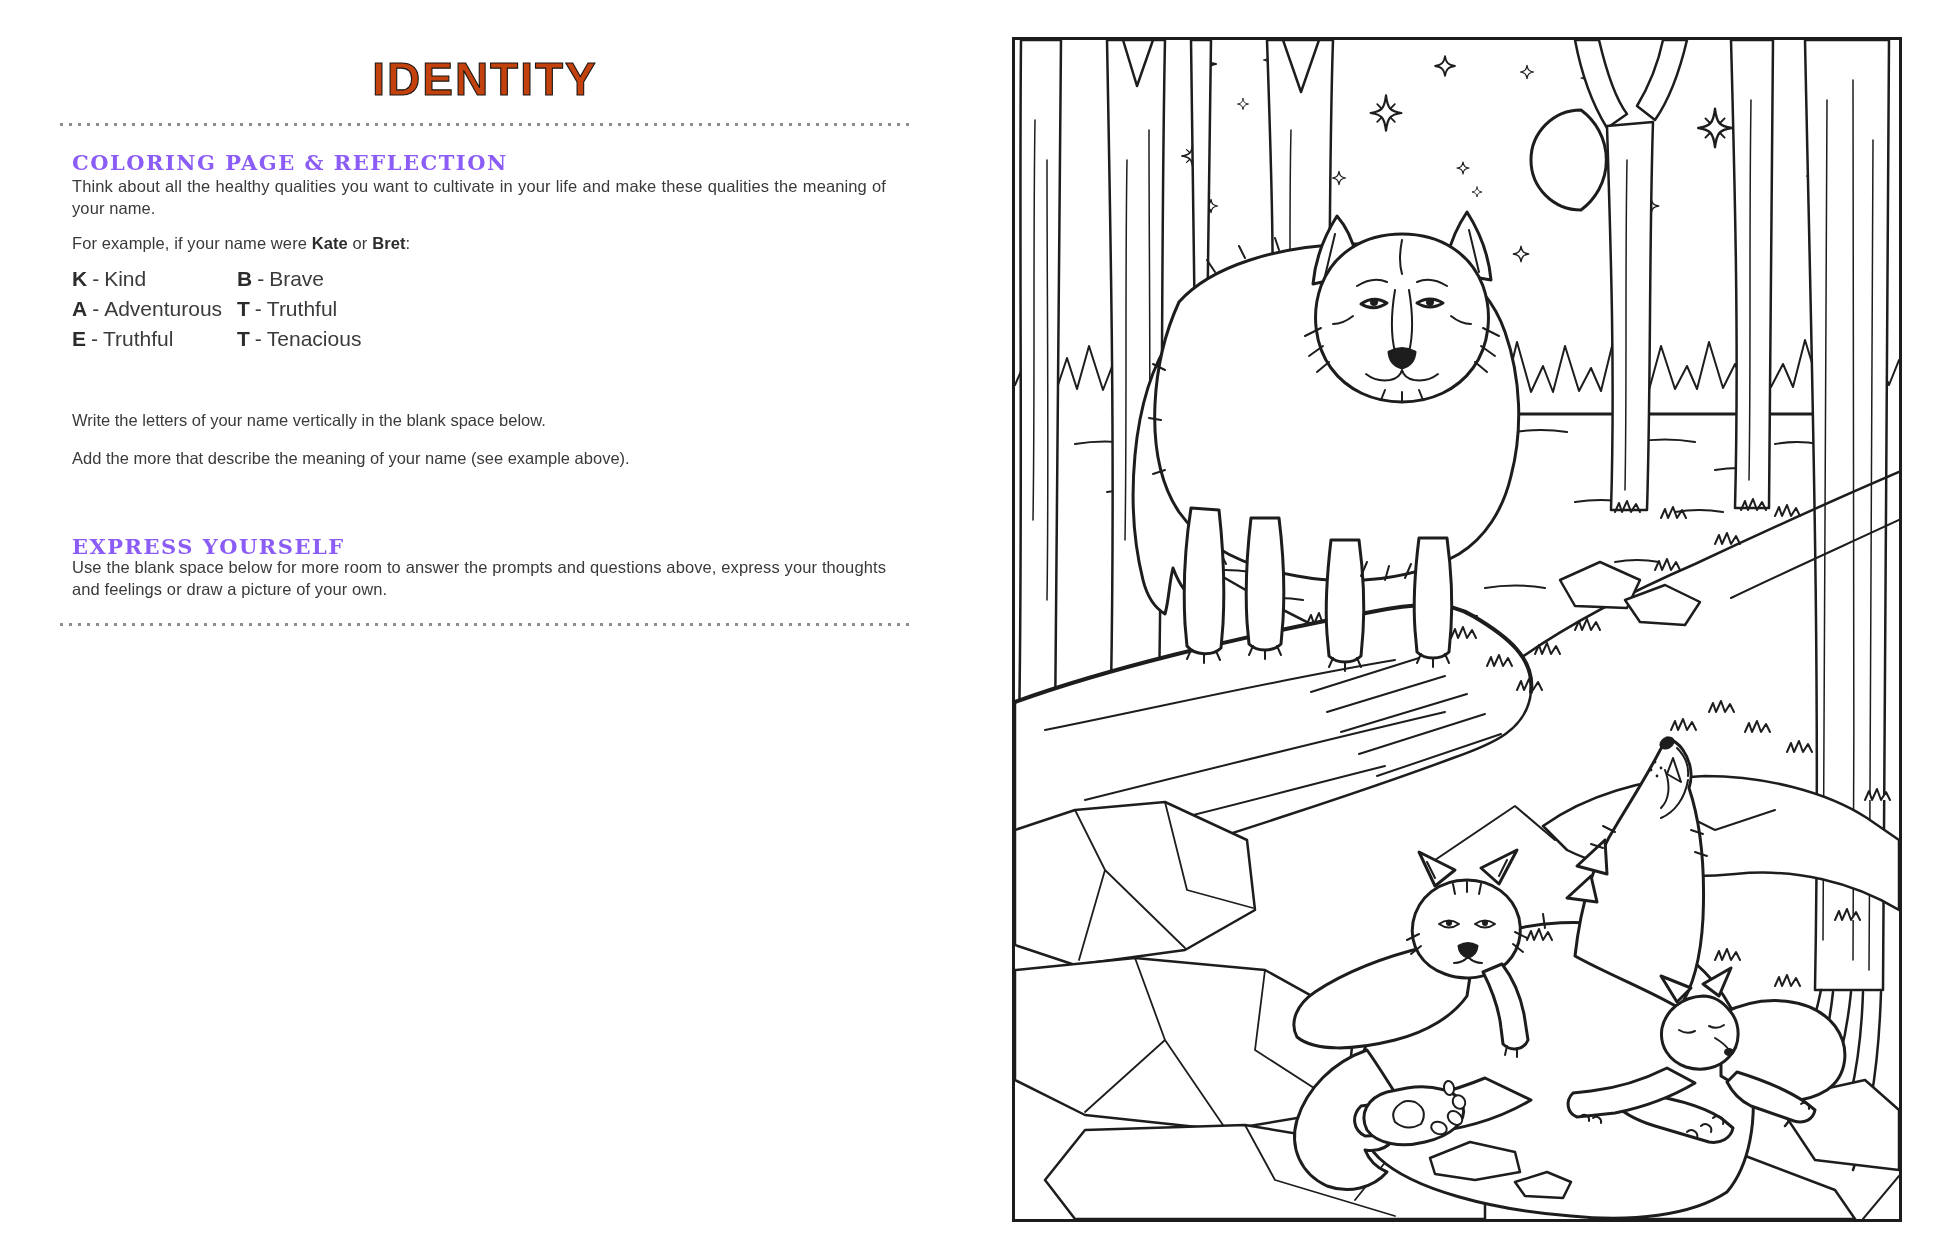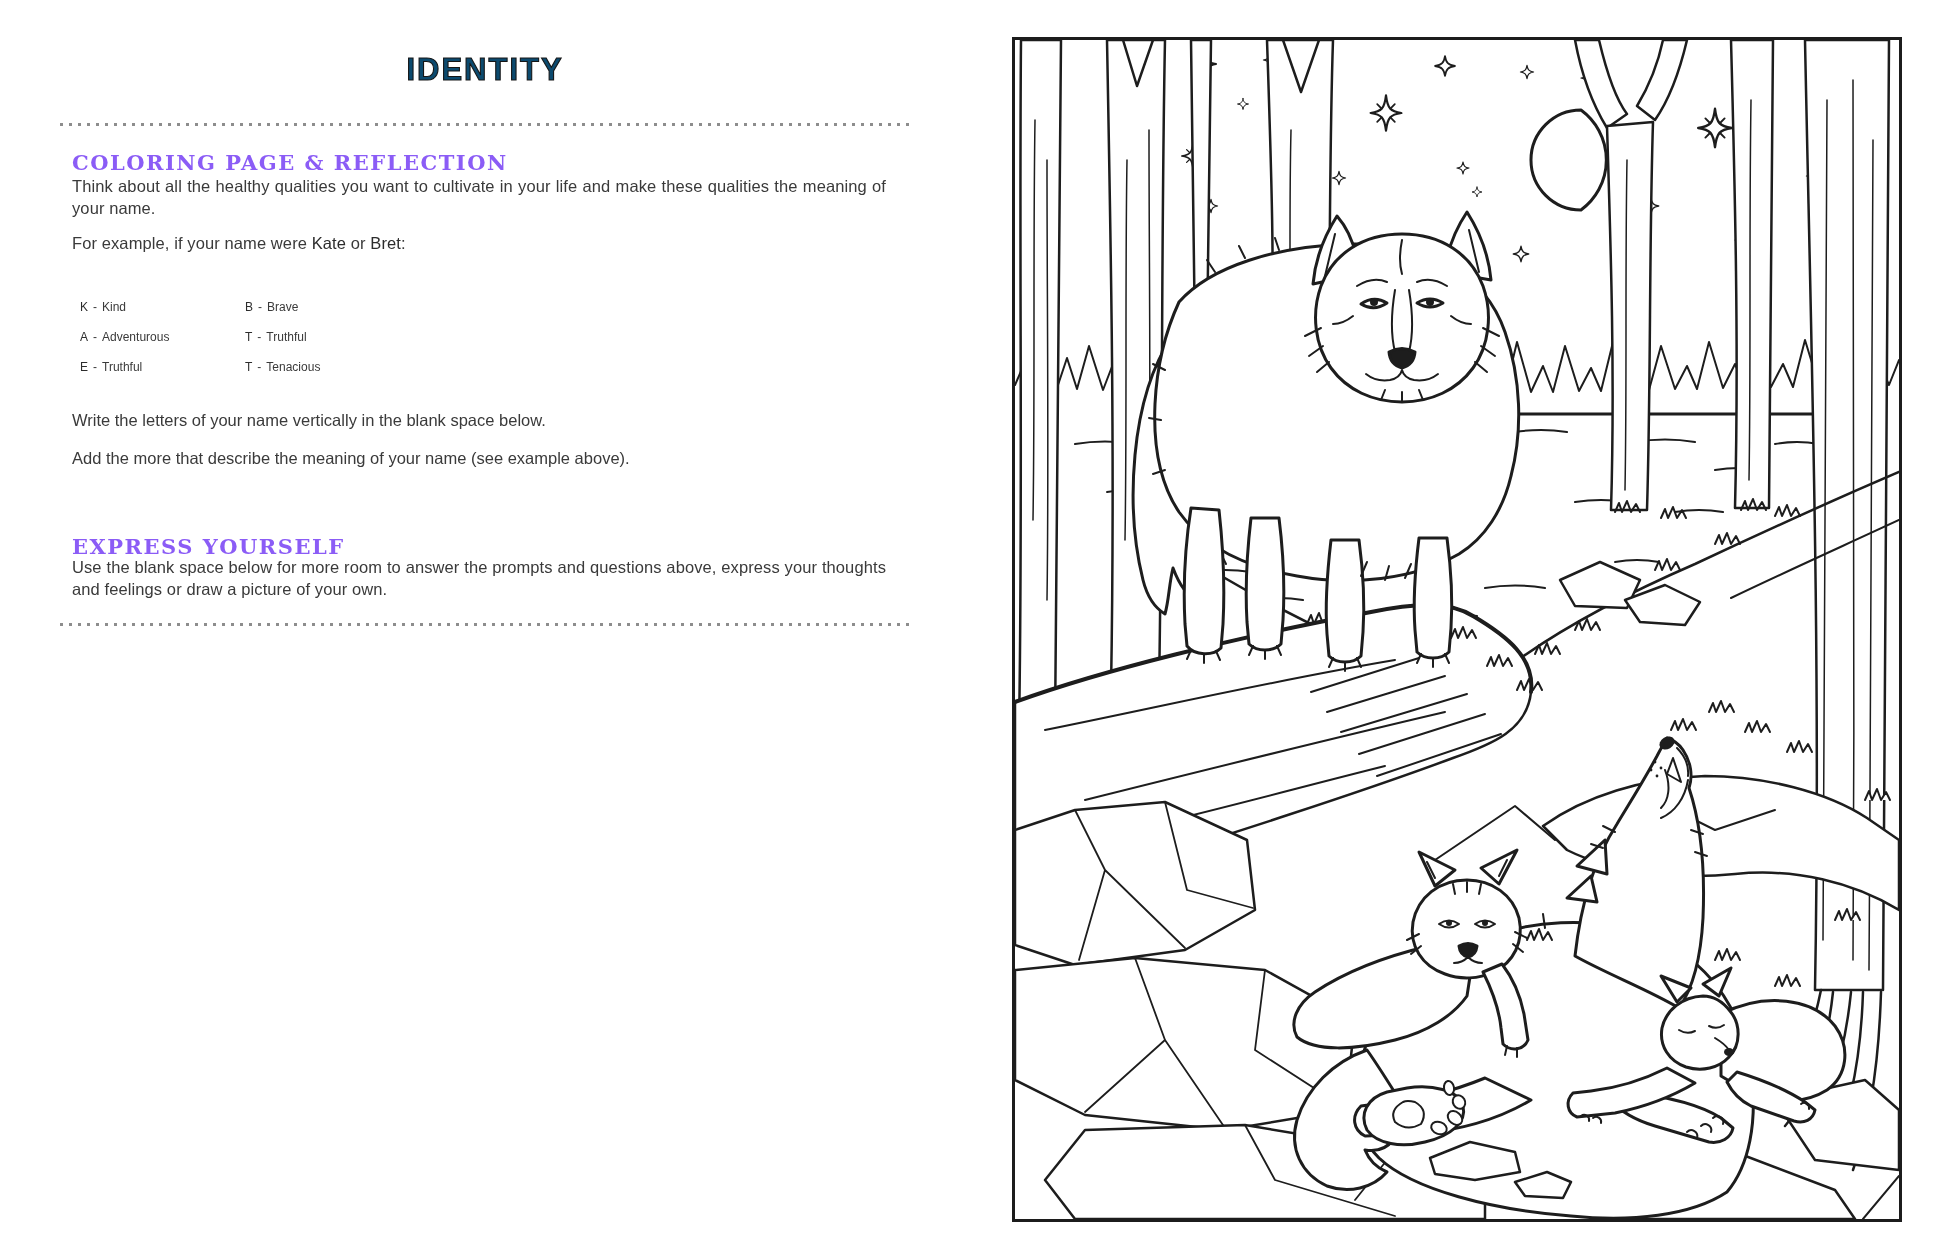--- a/index.html
+++ b/index.html
@@ -1,35 +1,35 @@
 <!DOCTYPE html>
 <html><head>
 <meta charset="utf-8">
 <style>
   html,body{margin:0;padding:0;background:#ffffff;}
   body{width:1946px;height:1259px;overflow:hidden;position:relative;
        font-family:"Liberation Sans",sans-serif;color:#3a3a3a;}
   .left-col{position:absolute;left:57px;top:0;width:856px;height:1259px;}
   .page-title{position:absolute;top:52px;left:0;width:100%;text-align:center;
-       font-size:31px;font-weight:bold;color:#0c4a6e;letter-spacing:2px;
+       font-size:46px;font-weight:bold;color:#c2410c;letter-spacing:2px;
        -webkit-text-stroke:1.1px #151515;}
   .dotted{position:absolute;left:0;width:856px;height:5px;
        background-image:radial-gradient(circle,#8d8d8d 1.5px,rgba(0,0,0,0) 1.8px);
        background-size:9px 5px;background-repeat:repeat-x;background-position:0 50%;}
   .div1{top:122px;} .div2{top:622px;}
   .slab{position:absolute;left:15px;font-family:"DejaVu Serif",serif;font-weight:bold;
        color:#8b5cf6;font-size:21px;letter-spacing:1.5px;}
   .h1{top:150px;} .h2{top:534px;}
   .para{position:absolute;left:15px;width:814px;font-size:16.5px;line-height:21.5px;
        text-align:justify;color:#3a3a3a;letter-spacing:0.1px;}
   .intro{top:176px;} .express-body{top:557px;}
   .example{top:233px;text-align:left;width:814px;}
-  .b{font-weight:normal;color:#2c2c2c;}
-  .acrostic{position:absolute;left:15px;top:292px;width:560px;display:grid;
-       grid-template-columns:165px 1fr;font-size:12px;line-height:30px;margin-left:8px;}
+  .b{font-weight:bold;color:#2c2c2c;}
+  .acrostic{position:absolute;left:15px;top:264px;width:560px;display:grid;
+       grid-template-columns:165px 1fr;font-size:21px;line-height:30px;}
   .cell .sep{margin:0 5px;}
   .inst{position:absolute;left:15px;width:814px;font-size:16.5px;line-height:21px;}
   .i0{top:410px;} .i1{top:448px;} .i2{top:486px;}
   .figure{position:absolute;left:1012px;top:37px;width:890px;height:1185px;
        border:3px solid #1c1c1c;box-sizing:border-box;background:#fff;}
   .figure svg{display:block;width:100%;height:100%;}
   svg path,svg line,svg circle,svg ellipse,svg polyline{vector-effect:none;}
 </style>
 </head>
 <body>

